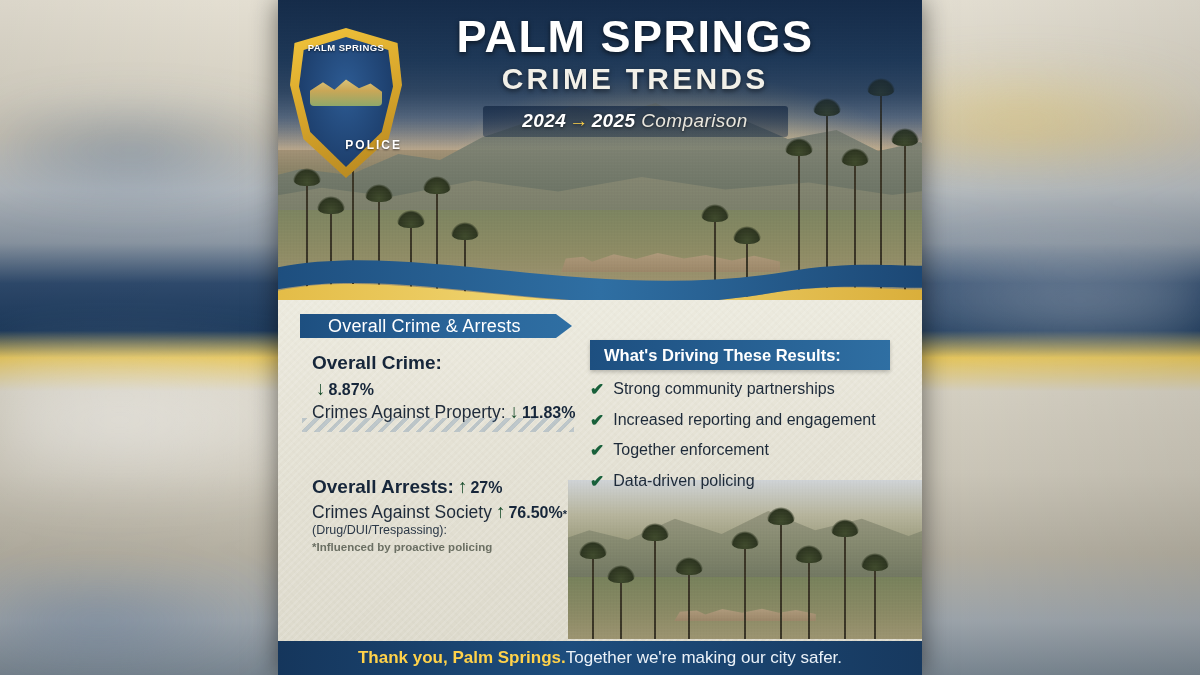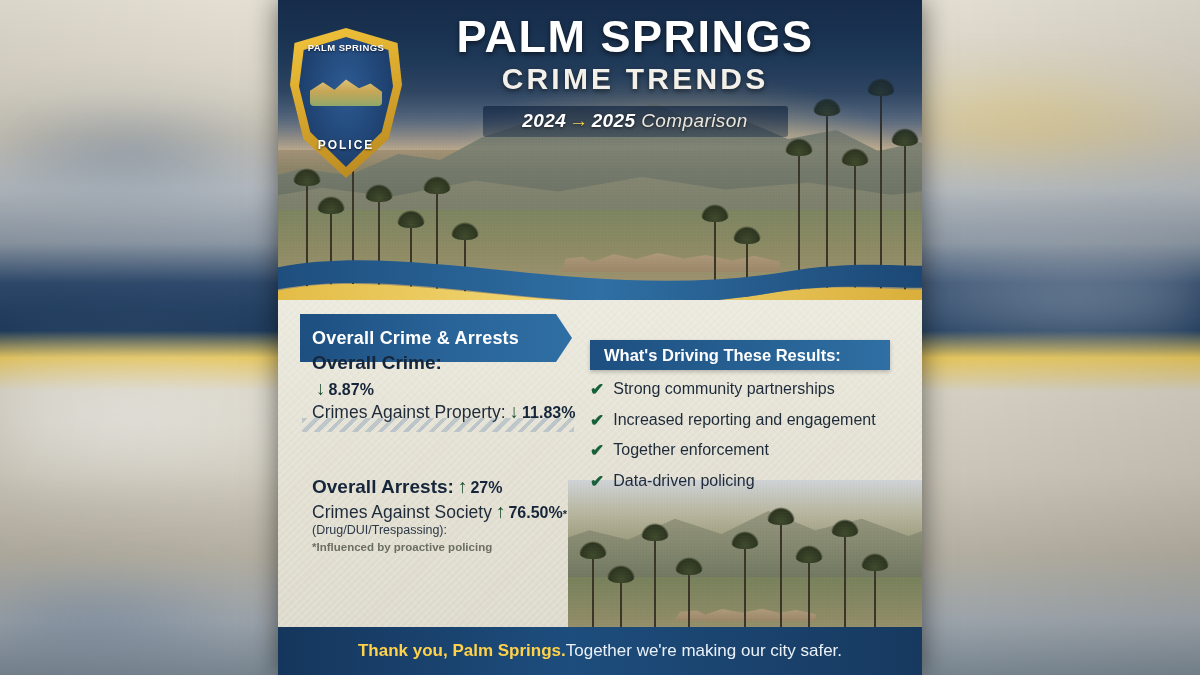--- a/index.html
+++ b/index.html
@@ -144,21 +144,21 @@
     background: linear-gradient(180deg, #e8d58f 0%, #c9a757 55%, #8fa86a 100%);
     border-radius: 4px;
     clip-path: polygon(0% 100%, 0% 55%, 18% 30%, 34% 52%, 50% 22%, 68% 48%, 84% 34%, 100% 58%, 100% 100%);
   }
   .badge .ps-top {
     position: absolute; top: 14px; left: 0; width: 100%; text-align: center;
     font-size: 9.5px; font-weight: 700; color: #fff; letter-spacing: .4px;
     text-shadow: 0 1px 2px rgba(0,0,0,.6);
   }
   .badge .ps-bot {
-    position: absolute; bottom: 26px; left: 0; width: 100%; text-align: center;
+    position: absolute; bottom: 26px; left: 0; width: 100%; text-align: right;
     font-size: 12px; font-weight: 700; color: #fff; letter-spacing: 2px;
     text-shadow: 0 1px 2px rgba(0,0,0,.6);
   }
 
   
   .wave {
     position: absolute; left: 0; top: 236px; width: 100%; height: 120px; pointer-events: none;
   }
   .wave .gold {
     position: absolute; left: -2%; top: 18px; width: 104%; height: 60px;
@@ -207,24 +207,24 @@
   .lower-photo .t {
     position: absolute; left: 30%; bottom: 18px; width: 40%; height: 22px;
     background: linear-gradient(180deg, #c6b091, #9c8568);
     clip-path: polygon(0% 100%, 4% 58%, 16% 52%, 22% 70%, 34% 46%, 48% 62%, 62% 44%,
                        74% 62%, 86% 50%, 100% 68%, 100% 100%);
     opacity: .9;
   }
 
   
   .sec-tag {
-    position: absolute; height: 48px; padding: 0 30px 0 12px;
+    position: absolute; height: 24px; padding: 0 30px 0 28px;
     display: flex; align-items: center;
     background: linear-gradient(90deg, #1d4f80 0%, #2a659a 60%, #2f6fa3 100%);
-    color: #fff; font-size: 18px; font-weight: 700; letter-spacing: .2px;
+    color: #fff; font-size: 18px; font-weight: 400; letter-spacing: .2px;
     clip-path: polygon(0 0, calc(100% - 16px) 0, 100% 50%, calc(100% - 16px) 100%, 0 100%);
     box-shadow: 0 2px 4px rgba(0,0,0,.25);
   }
   #tag-overall { left: 22px; top: 14px; width: 272px; }
   #tag-arrests { left: 22px; top: 138px; width: 140px; }
 
   .block-text { position: absolute; left: 34px; color: #1e2a38; }
   #overall-body { top: 52px; width: 300px; }
   #arrests-body { top: 176px; width: 300px; }
 
@@ -267,21 +267,21 @@
   }
   .drivers ul { list-style: none; margin-top: 10px; }
   .drivers li {
     display: flex; align-items: flex-start; gap: 9px;
     font-size: 16px; color: #1d2a39; margin-bottom: 11px;
   }
   .check { color: #18603a; font-size: 17px; font-weight: 700; line-height: 1.15; }
 
   
   .footer {
-    position: absolute; left: 0; bottom: 0; width: 100%; height: 48px;
+    position: absolute; left: 0; bottom: 0; width: 100%; height: 34px;
     background: linear-gradient(90deg, #15365c 0%, #1d4d7d 45%, #17395f 100%);
     display: flex; align-items: center; justify-content: center; gap: 0;
     color: #eaf1f8; font-size: 17px;
   }
   .footer b { color: #ffd24a; font-weight: 700; }
 </style>
 </head>
 <body>
 
 <div class="backdrop"></div>

